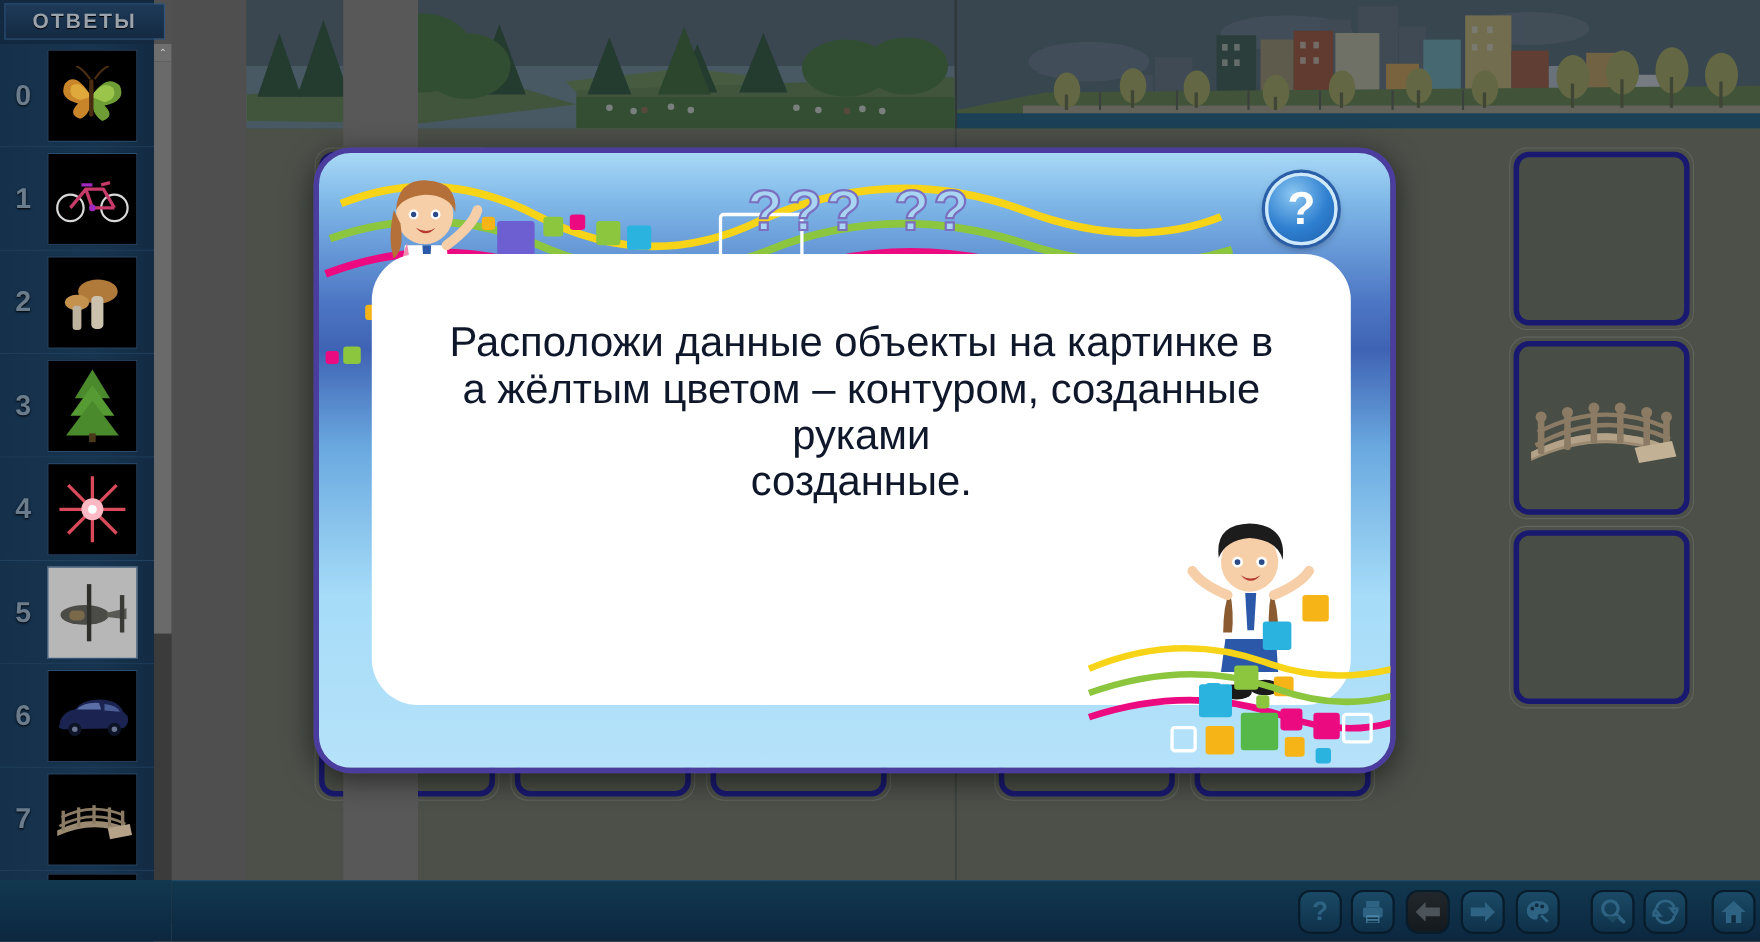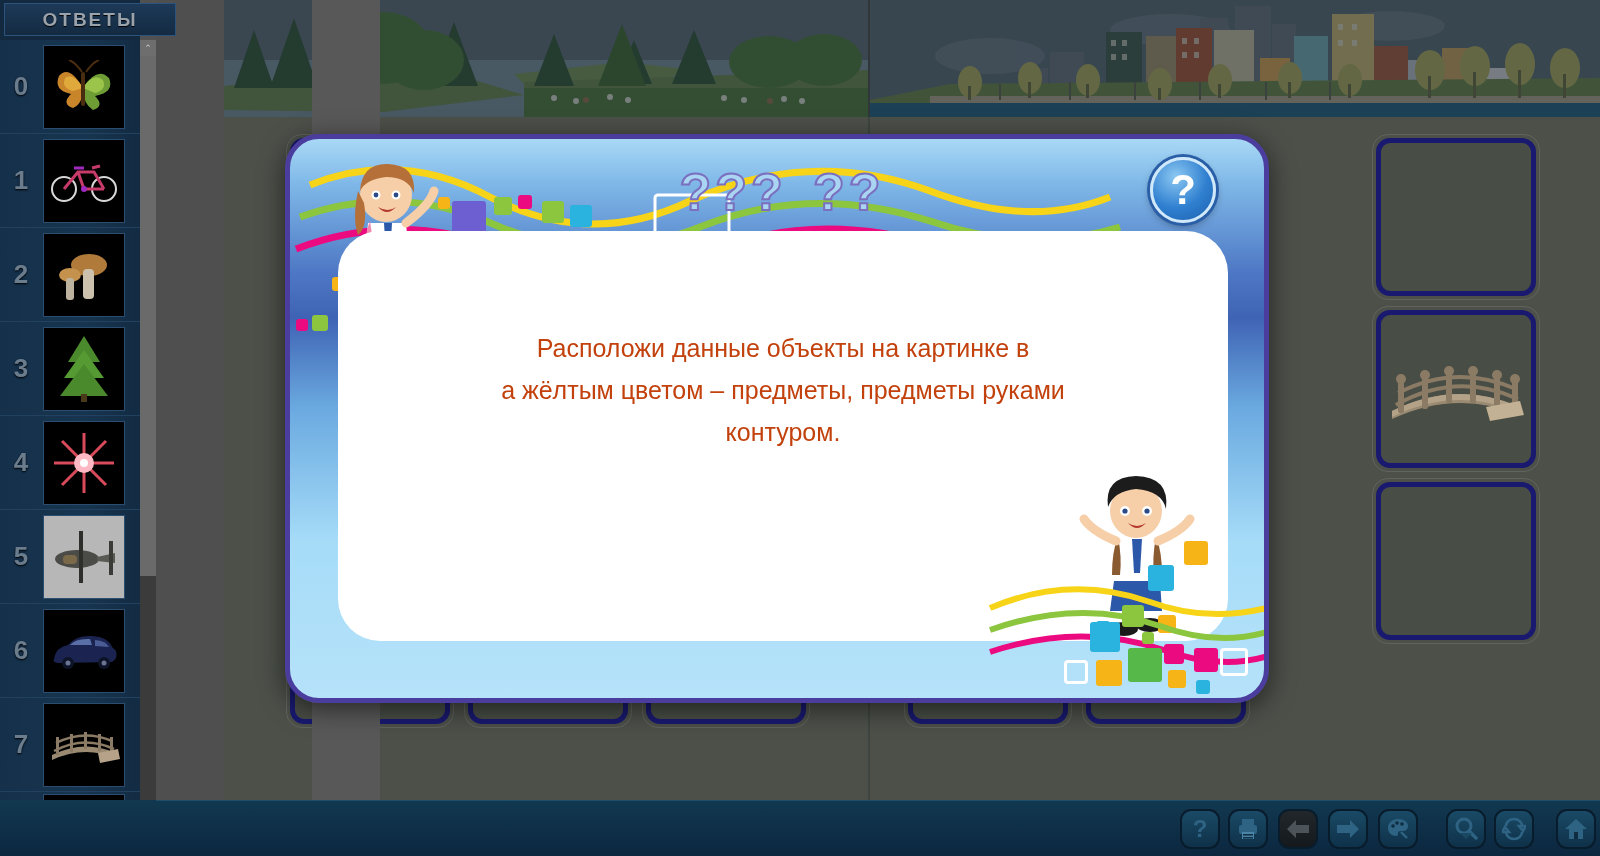--- a/index.html
+++ b/index.html
@@ -10,21 +10,21 @@
     font-family:"Liberation Sans", sans-serif;
   }
   #app{ position:relative; width:1600px; height:856px; background:#515151; }
 
   
   #sidebar{
     position:absolute; left:0; top:0; width:140px; height:856px;
     background:#13293f; z-index:20;
   }
   #sidebar-header{
-    position:absolute; left:4px; top:3px; width:172px; height:33px;
+    position:absolute; left:4px; top:3px; width:146px; height:33px;
     background:linear-gradient(#1d3a58,#142a42);
     border:1px solid #2c537c;
     display:flex; align-items:center; justify-content:center;
   }
   #sidebar-header span{
     color:#9aa2ab; font-size:19px; font-weight:bold; letter-spacing:2px;
     text-shadow:0 1px 1px #000;
   }
   #answers-list{
     position:absolute; left:0; top:40px; width:140px; height:760px;
@@ -145,22 +145,22 @@
     position:absolute; right:48px; top:18px; width:66px; height:66px;
     border-radius:50%;
     background:radial-gradient(circle at 38% 28%, #8cc8f2 0%, #2f7fd0 55%, #1d60ad 100%);
     border:3px solid #cfe8fa;
     box-shadow:0 0 0 3px #2a5fa8, 0 3px 8px rgba(0,0,0,.4);
     display:flex; align-items:center; justify-content:center;
     color:#fff; font-size:42px; font-weight:bold; line-height:1;
   }
   #dlg-body{
     position:absolute; left:60px; top:60px; width:770px;
-    text-align:center; color:#c2410c;
-    font-size:25px; line-height:42px;margin-top:36px;
+    text-align:center; color:#0f172a;
+    font-size:38px; line-height:42px;
   }
   #dlg-body p{ margin:0; }
 
   
   .sq{ position:absolute; border-radius:3px; }
   .sqo{ position:absolute; border:3px solid #fff; border-radius:4px; background:transparent;}
 
   
   #toolbar{
     position:absolute; left:156px; top:800px; width:1444px; height:56px;
@@ -474,22 +474,22 @@
 
     <div id="dlg-title">
       <span class="qmarks">???</span>
       <span class="qmarks">??</span>
     </div>
     <div id="help-circle">?</div>
 
     <div id="dlg-inner">
       <div id="dlg-body">
         <p>Расположи данные объекты на картинке в</p>
-        <p>а жёлтым цветом – предметы, предметы руками</p>
-        <p>контуром.</p>
+        <p>а жёлтым цветом – контуром, созданные руками</p>
+        <p>созданные.</p>
       </div>
 
       <svg width="120" height="170" viewBox="0 0 120 170" style="position:absolute;right:30px;bottom:0;">
         <ellipse cx="58" cy="40" rx="26" ry="27" fill="#f6cfa8"></ellipse>
         <path d="M30 36 Q26 6 58 5 Q92 6 88 38 Q84 20 58 18 Q36 20 30 36Z" fill="#1c1c1c"></path>
         <circle cx="47" cy="40" r="5" fill="#fff"></circle>
           <circle cx="47" cy="40" r="2.6" fill="#2b4a8a"></circle>
         <circle cx="69" cy="40" r="5" fill="#fff"></circle>
           <circle cx="69" cy="40" r="2.6" fill="#2b4a8a"></circle>
         <path d="M50 52 Q59 62 68 52 Q59 58 50 52Z" fill="#b4392f"></path>

